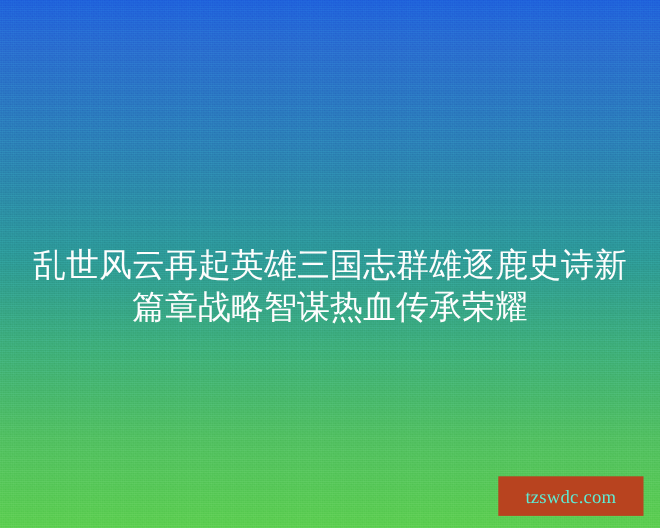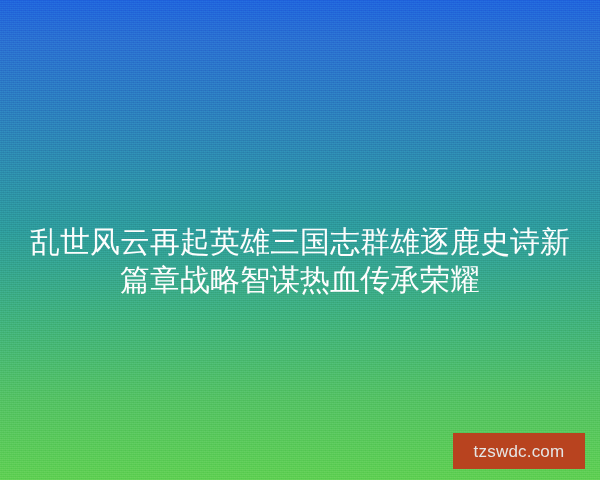--- a/index.html
+++ b/index.html
@@ -77,22 +77,22 @@
     top: 433px;
     width: 132px;
     height: 36px;
     background: #b8431f;
     display: flex;
     align-items: center;
     justify-content: center;
   }
 
   #watermark-text {
-    color: #e5e5e5;
-    font-family: Liberation Sans, sans-serif;
+    color: #5eead4;
+    font-family: Liberation Serif, serif;
     font-size: 17px;
     line-height: 17px;
     font-weight: 400;
     letter-spacing: 0.2px;
     white-space: nowrap;
   }
 </style>
 </head>
 <body>
 

